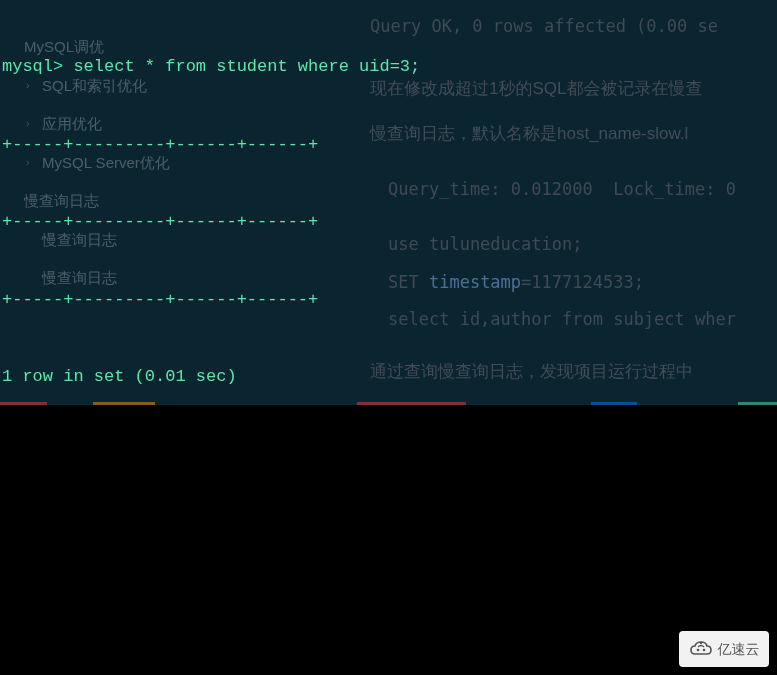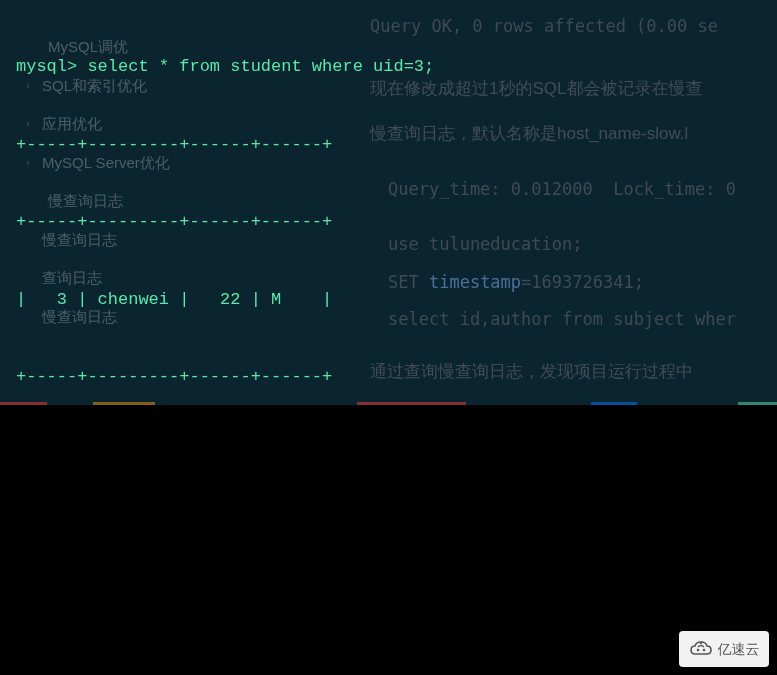--- a/index.html
+++ b/index.html
@@ -29,21 +29,21 @@
       position: absolute;
       top: 0;
       left: 0;
       width: 777px;
       color: #5de8a8;
       white-space: pre;
       padding: 3px 0 0 0;
       font-weight: 500;
     }
     .terminal .line {
-      padding-left: 16px;
+      padding-left: 2px;
       height: 26.5px;
       line-height: 26.5px;
     }
     .article-overlay {
       position: absolute;
       top: 0;
       left: 0;
       width: 777px;
       height: 405px;
       pointer-events: none;
@@ -54,21 +54,21 @@
       top: 0;
       width: 200px;
       color: rgba(195, 200, 205, 0.35);
       font-family: -apple-system, "PingFang SC", "Microsoft YaHei", sans-serif;
       font-size: 15px;
     }
     .sidebar-item {
       padding: 8px 0 8px 22px;
       position: relative;
     }
-    .sidebar-item.level1 { padding-left: 4px; margin-left: 24px; }
+    .sidebar-item.level1 { padding-left: 4px; }
     .sidebar-item.level2 { padding-left: 22px; }
     .sidebar-item .caret {
       position: absolute;
       left: 6px;
       top: 10px;
       font-size: 11px;
       color: rgba(195,200,205,0.3);
     }
     .article-text {
       position: absolute;
@@ -144,21 +144,20 @@
   </style>
 </head>
 <body>
 
 <div class="terminal-bg"></div>
 
 <div class="terminal">
   <div class="line">mysql&gt; select * from student where uid=3;</div>
   <div class="line">+-----+---------+------+------+</div>
   <div class="line">+-----+---------+------+------+</div>
-  <div class="line">|   3 | chenwei |   22 | M    |</div>
   <div class="line">+-----+---------+------+------+</div>
   <div class="line">1 row in set (0.01 sec)</div>
   <div class="line"></div>
   <div class="line">mysql&gt; select * from student where uid=3;</div>
   
   
   
   
   
   
@@ -166,32 +165,31 @@
 
 <div class="article-overlay">
 
   <div class="sidebar" style="top:28px;">
     <div class="sidebar-item level1"><span>MySQL调优</span></div>
     <div class="sidebar-item level2"><span class="caret">›</span><span>SQL和索引优化</span></div>
     <div class="sidebar-item level2"><span class="caret">›</span><span>应用优化</span></div>
     <div class="sidebar-item level2"><span class="caret">›</span><span>MySQL Server优化</span></div>
     <div class="sidebar-item level1"><span>慢查询日志</span></div>
     <div class="sidebar-item level2"><span>慢查询日志</span></div>
-    <div class="sidebar-item level2"><span>查询日志</span></div>
     <div class="sidebar-item level2"><span>慢查询日志</span></div>
   </div>
 
   <div class="article-text">
     <div class="p code-like" style="margin-top:14px;">Query OK, 0 rows affected (0.00 se</div>
     <div class="p" style="margin-top:36px;">现在修改成超过1秒的SQL都会被记录在慢查</div>
     <div class="p" style="margin-top:20px;">慢查询日志，默认名称是host_name-slow.l</div>
     <div class="p code-like" style="margin-top:30px; margin-left:18px;">Query_time: 0.012000  Lock_time: 0</div>
     <div style="margin-top:30px; margin-left:18px;">
       <div class="p code-like">use tuluneducation;</div>
-      <div class="p code-like"><span>SET </span><span class="hl">timestamp</span><span>=1693726341;</span></div>
+      <div class="p code-like"><span>SET </span><span class="hl">timestamp</span><span>=1177124533;</span></div>
       <div class="p code-like">select id,author from subject wher</div>
     </div>
     <div class="p" style="margin-top:26px;">通过查询慢查询日志，发现项目运行过程中</div>
   </div>
 </div>
 
 <div class="colorbar"></div>
 <div class="black-lower"></div>
 
 <div class="watermark">

